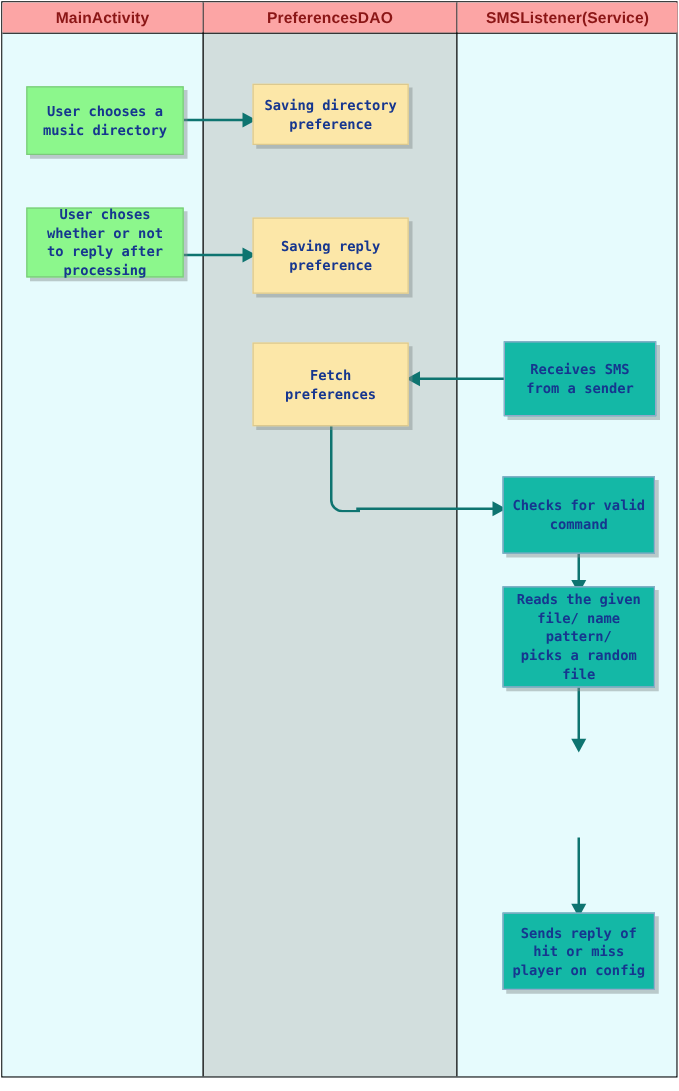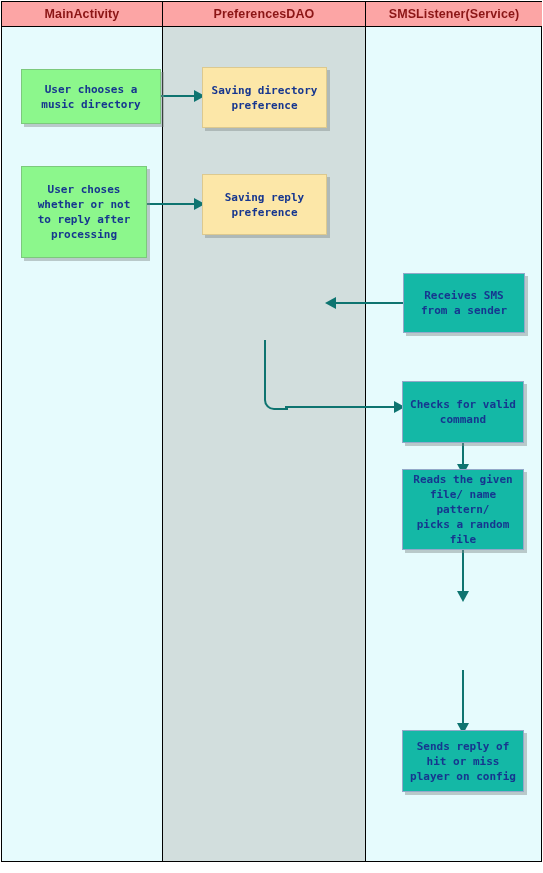--- a/index.html
+++ b/index.html
@@ -156,34 +156,36 @@
 
     <div class="conn v" style="left:460px; top:441px; height:26px;"></div>
     <div class="arrow down" style="left:455px; top:462px;"></div>
 
     <div class="conn v" style="left:460px; top:548px; height:48px;"></div>
     <div class="arrow down" style="left:455px; top:589px;"></div>
 
     <div class="conn v" style="left:460px; top:668px; height:60px;"></div>
     <div class="arrow down" style="left:455px; top:721px;"></div>
 
-    <div class="node green" style="left:19px;  top:67px;  width:140px; height:55px;">User chooses a
+    <div class="node green" style="left:19px;  top:67px;  width:126px; height:55px;">User chooses a
 music directory</div>
 
-    <div class="node yellow" style="left:200px; top:65px;  width:125px; height:61px;">Saving directory
+    <div class="node yellow" style="left:200px; top:65px;  width:125px; height:49px;">Saving directory
 preference</div>
 
-    <div class="node green" style="left:19px;  top:164px; width:126px; height:92px;">User choses
+    <div class="node green" style="left:19px;  top:164px; width:126px; height:56px;">User choses
 whether or not
 to reply after
 processing</div>
 
     <div class="node yellow" style="left:200px; top:172px; width:125px; height:61px;">Saving reply
 preference</div>
 
+    <div class="node yellow" style="left:200px; top:272px; width:125px; height:67px;">Fetch
+preferences</div>
 
     <div class="node blue" style="left:401px; top:271px; width:122px; height:60px;">Receives SMS
 from a sender</div>
 
     <div class="node blue" style="left:400px; top:379px; width:122px; height:62px;">Checks for valid
 command</div>
 
     <div class="node blue" style="left:400px; top:467px; width:122px; height:81px;">Reads the given
 file/ name
 pattern/

